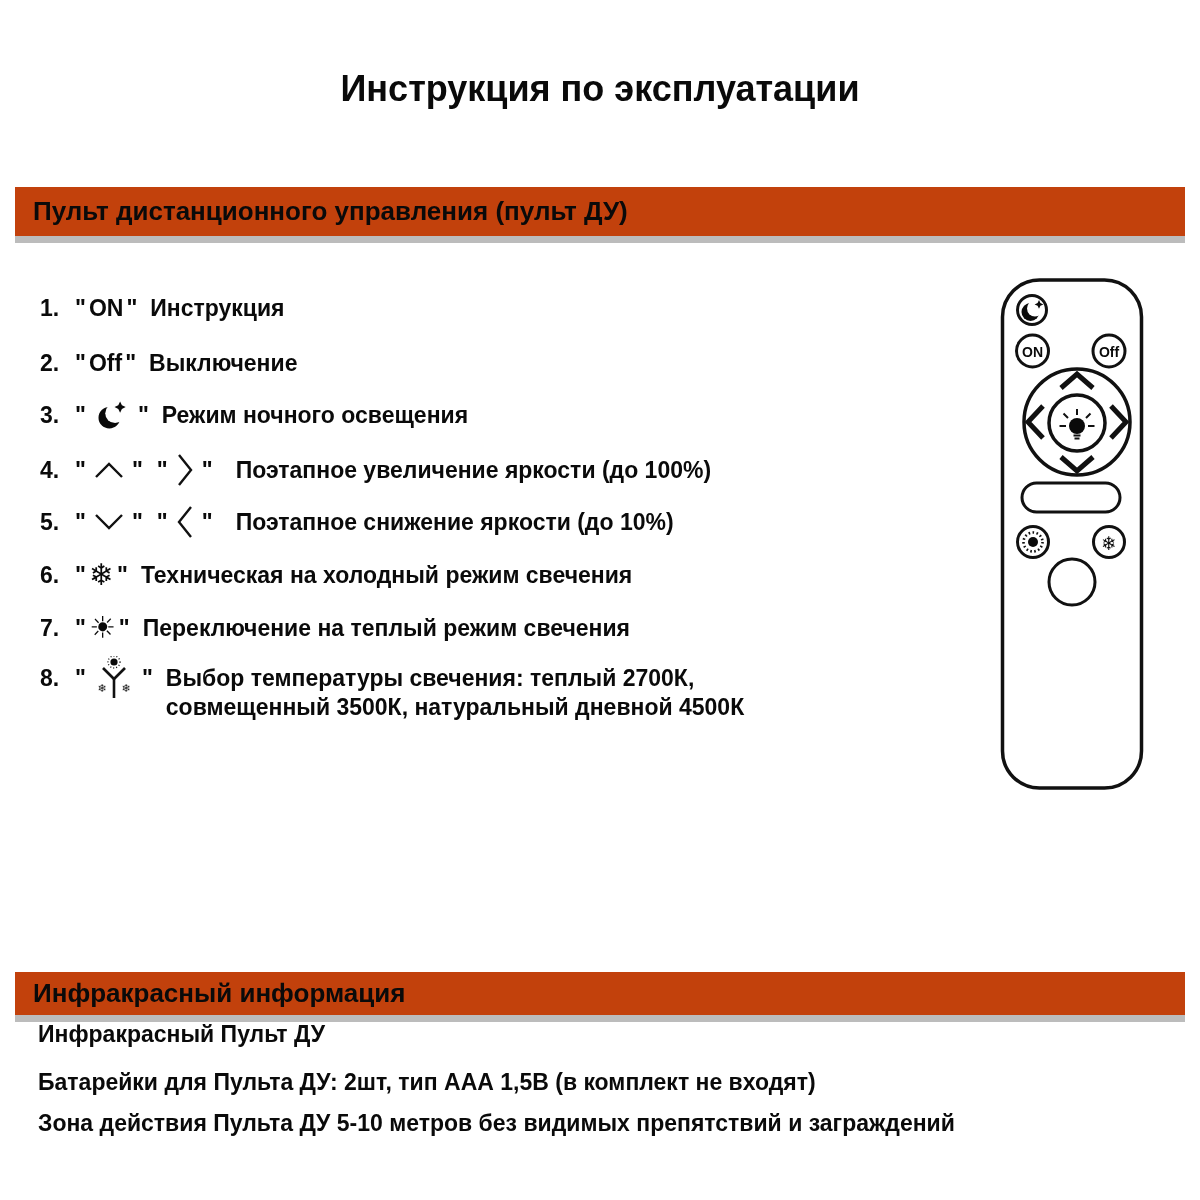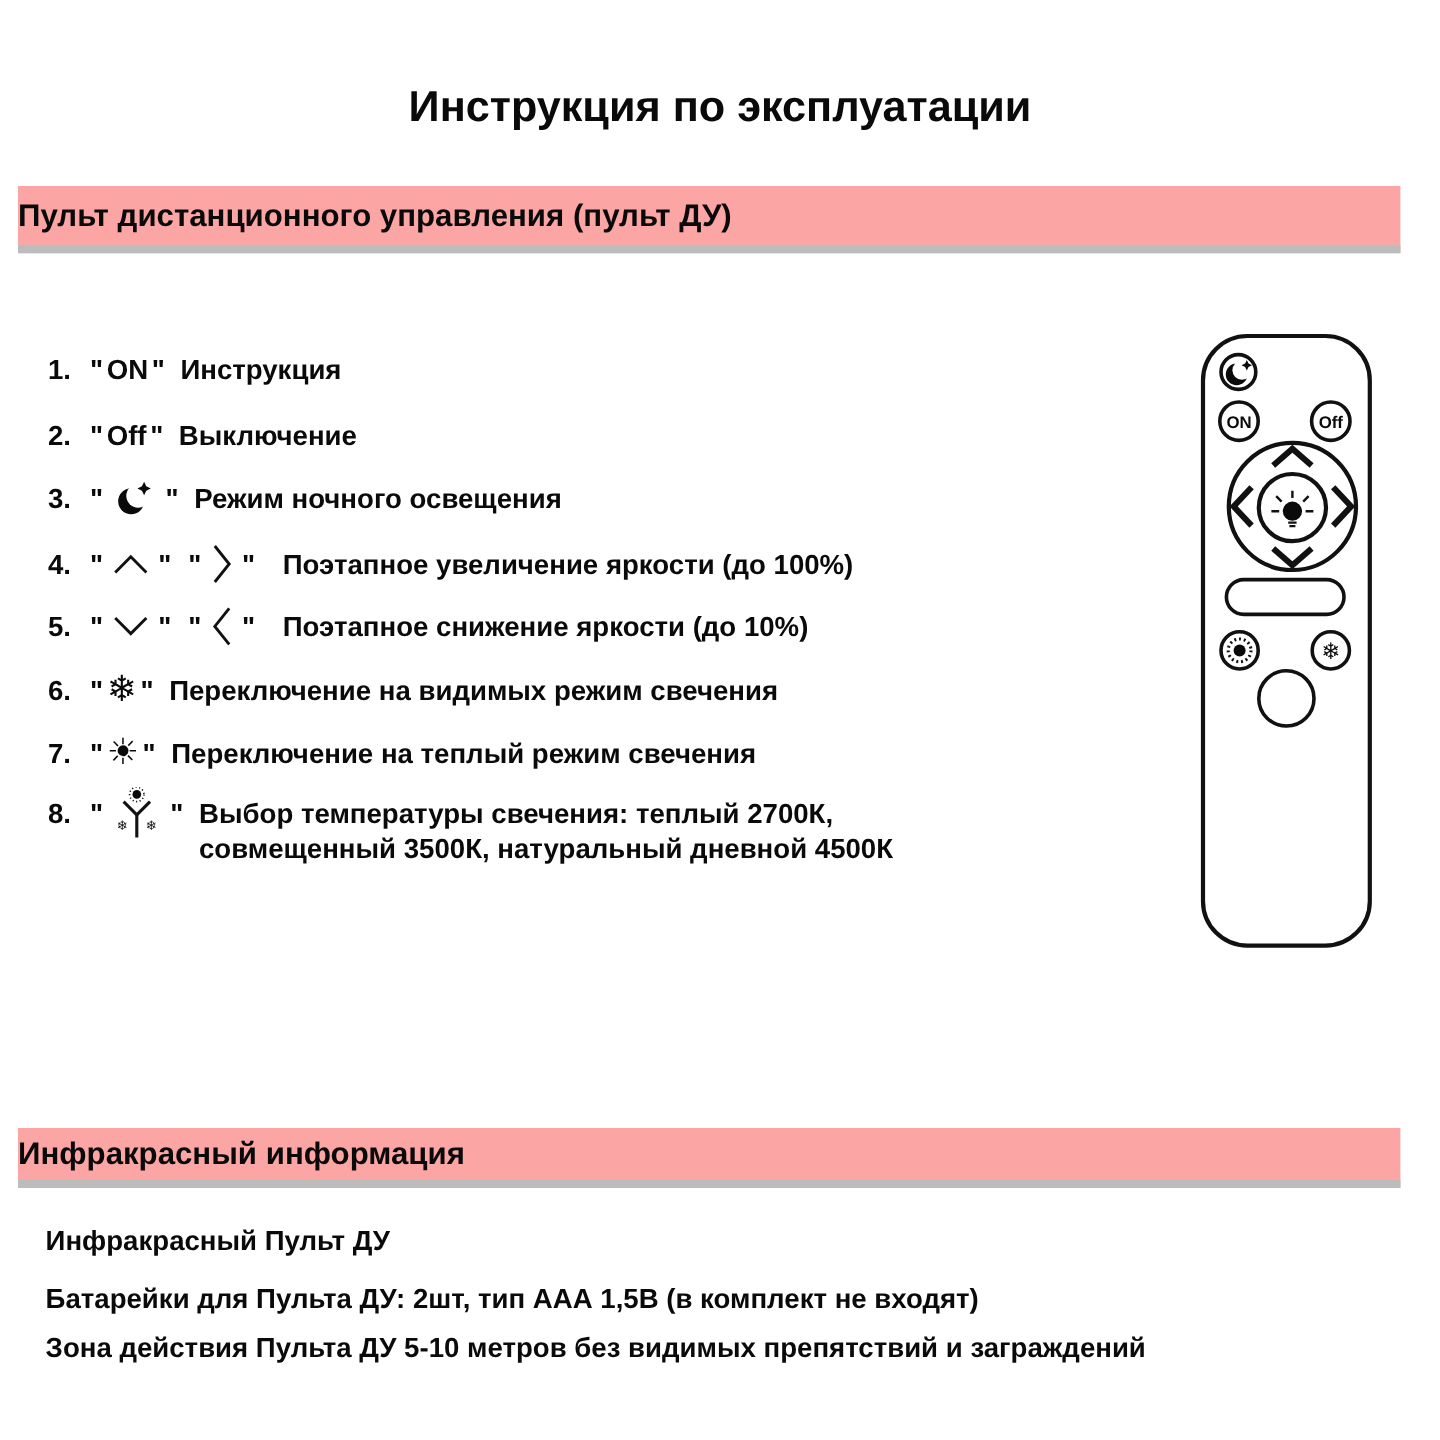--- a/index.html
+++ b/index.html
@@ -8,22 +8,22 @@
     background:#ffffff; color:#0a0a0a;
     font-family:"Liberation Sans", sans-serif;
     position:relative; overflow:hidden;
   }
   .title {
     position:absolute; top:68px; left:0; width:1200px;
     text-align:center; font-size:36px; font-weight:700;
   }
   .banner {
     position:absolute; left:15px; width:1152px;
-    background:#fca5a5; border-bottom:7px solid #bcbcbc;
-    font-weight:700; font-size:26px;
+    background:#c2410c; border-bottom:7px solid #bcbcbc;
+    padding-left:18px; font-weight:700; font-size:26px;margin-top:32px;
   }
   #banner-remote { top:155px; height:49px; line-height:49px; }
   #banner-tech   { top:940px; height:43px; line-height:43px; }
 
   .li {
     position:absolute; left:40px;
     display:flex; align-items:flex-start;
     font-size:23px; font-weight:700; white-space:nowrap;
   }
   .li > span, .li > div { line-height:40px; }
@@ -122,21 +122,21 @@
   </span>
   <span class="q">"</span>
   <span class="desc wide">Поэтапное снижение яркости (до 10%)</span>
 </div>
 
 <div class="li" id="li6">
   <span class="num">6.</span>
   <span class="q">"</span>
   <span class="uni">❄</span>
   <span class="q">"</span>
-  <span class="desc">Переключение на видимых режим свечения</span>
+  <span class="desc">Техническая на холодный режим свечения</span>
 </div>
 
 <div class="li" id="li7">
   <span class="num">7.</span>
   <span class="q">"</span>
   <span class="uni">☀</span>
   <span class="q">"</span>
   <span class="desc">Переключение на теплый режим свечения</span>
 </div>
 

